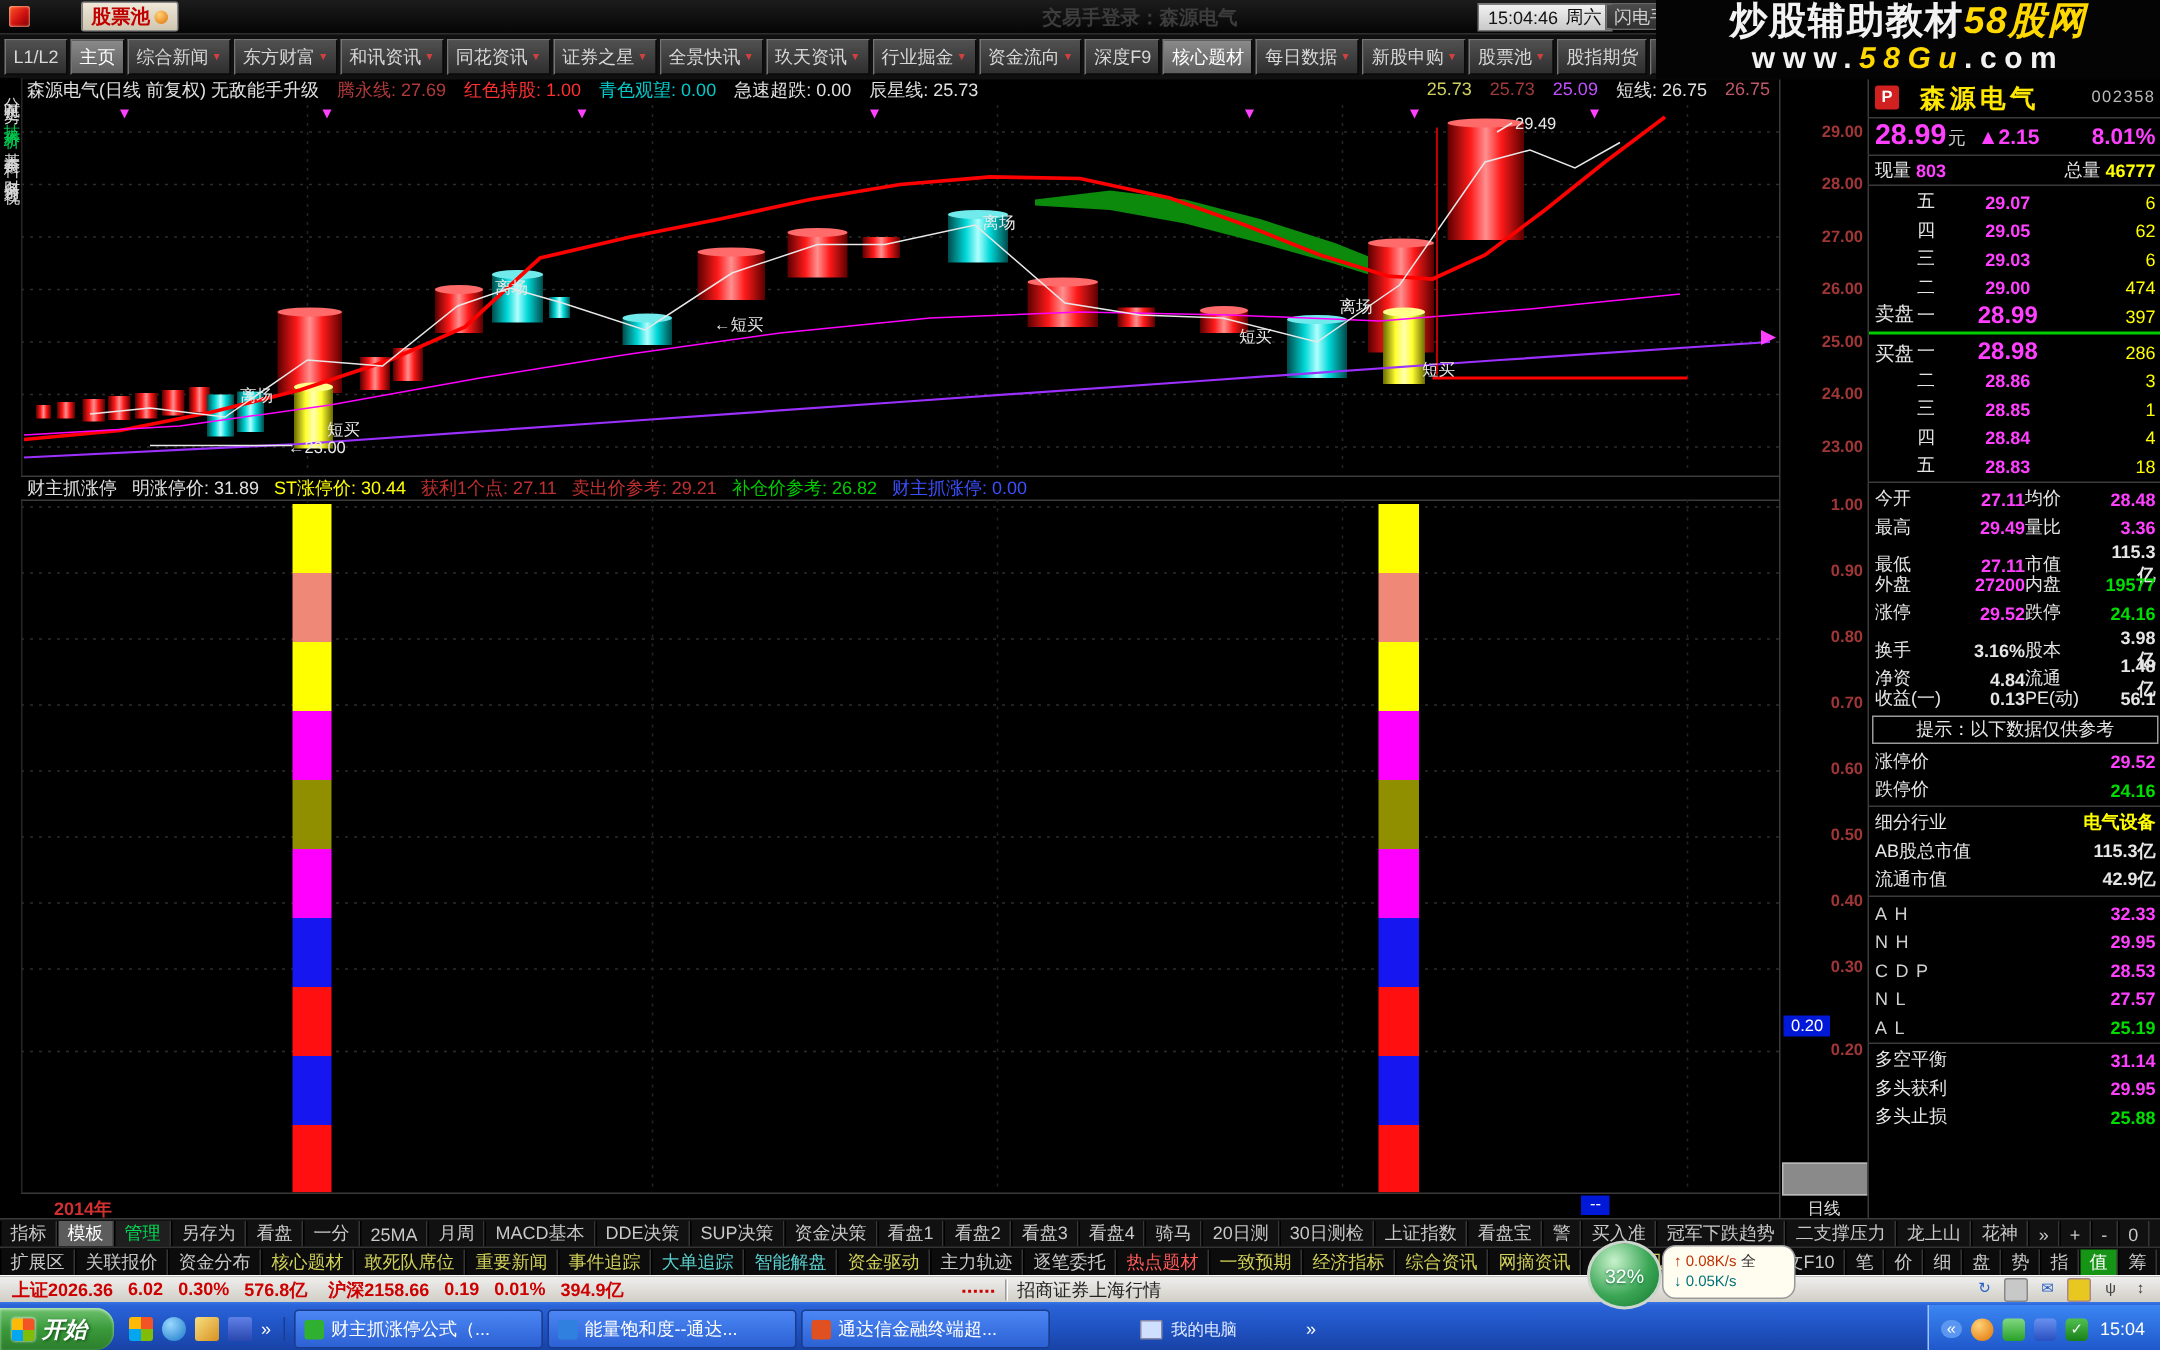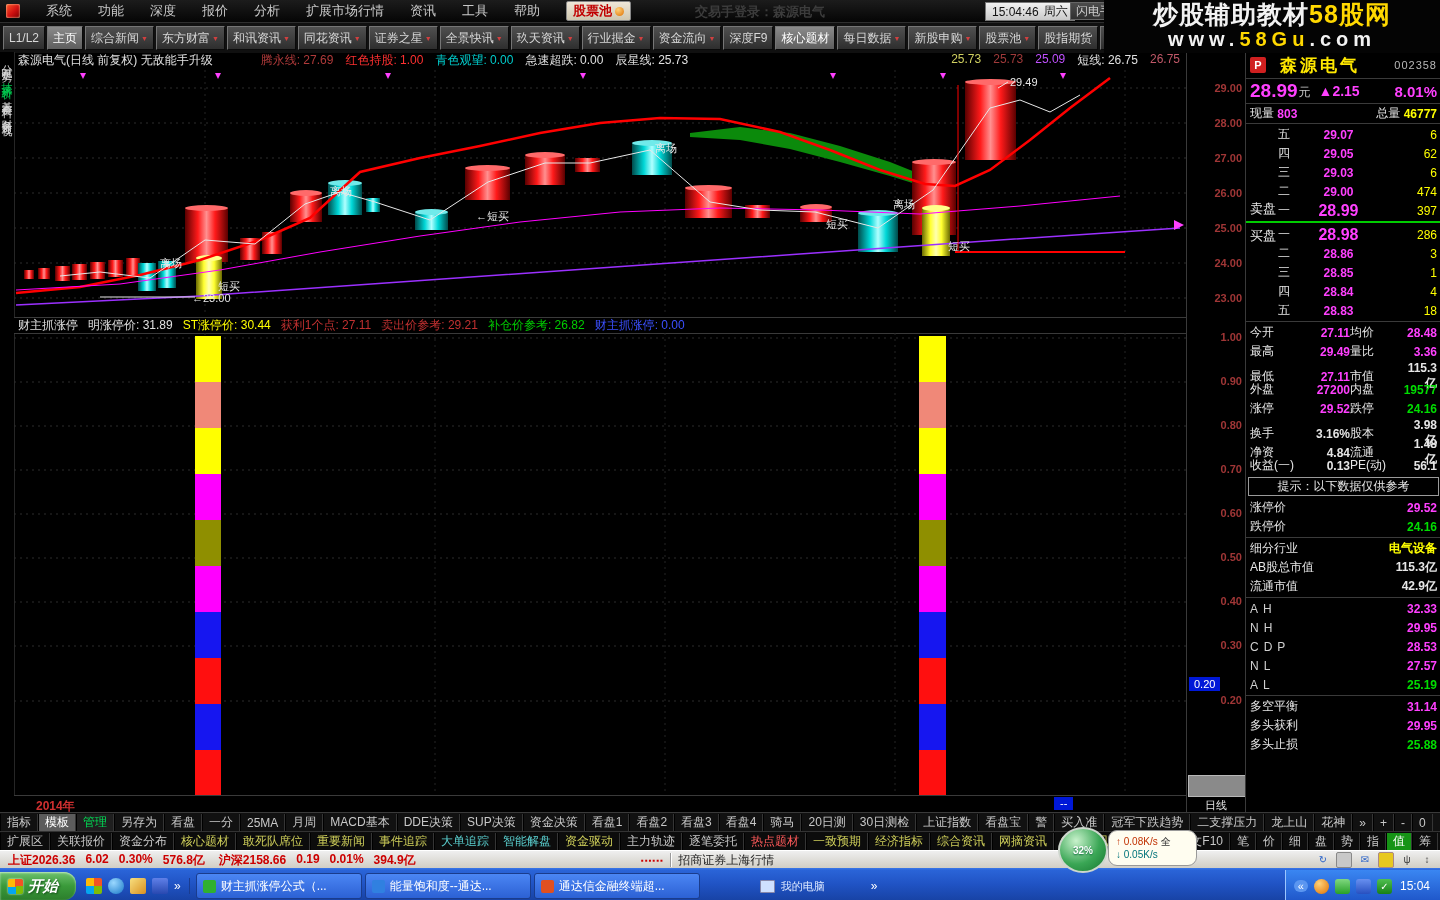--- a/index.html
+++ b/index.html
@@ -20,21 +20,21 @@
 
 #toolbar{position:absolute;left:0;top:22px;width:1440px;height:30px;background:#101010;border-top:1px solid #2e2e2e;overflow:hidden;}
 #toolbar-items{display:flex;align-items:center;height:30px;padding-left:2px;}
 .tbtn{height:22px;margin:0 1px;padding:0 5px;background:linear-gradient(#505050,#2e2e2e);border:1px solid #0a0a0a;border-top-color:#757575;border-left-color:#757575;color:#d8d8d8;font-size:12px;display:flex;align-items:center;gap:2px;white-space:nowrap;}
 .tbtn.active{background:linear-gradient(#8a8a8a,#5e5e5e);color:#fff;}
 .tbtn .dd{color:#d04040;font-size:7px;line-height:7px;}
 
 #branding{position:absolute;right:0;top:0;width:336px;height:52px;background:#040404;z-index:6;padding-top:1px;}
 #branding .l1{font-size:25px;font-weight:bold;letter-spacing:1px;text-align:center;line-height:26px;}
 #branding .l2{font-size:20px;font-weight:bold;letter-spacing:5px;text-align:center;line-height:24px;}
-.wht{color:#f2f2f2;} .ylw{color:#ffd800;}
+.wht{color:#f2f2f2;} .ylw{color:#ffd800;font-style:italic;}
 
 #left-strip{position:absolute;left:0;top:52px;width:14px;height:760px;background:#000;border-right:1px solid #262626;display:flex;flex-direction:column;gap:10px;padding-top:4px;}
 .ltab{writing-mode:vertical-rl;text-orientation:upright;font-size:11px;color:#d8d8d8;letter-spacing:2px;margin-left:1px;}
 .ltab.active{color:#00c74e;}
 
 #chart-header{position:absolute;left:14px;top:52px;width:1172px;height:17px;display:flex;align-items:center;font-size:12px;}
 #ch-left{display:flex;gap:12px;padding-left:4px;white-space:nowrap;}
 #ch-right{position:absolute;right:6px;display:flex;gap:12px;white-space:nowrap;}
 #main-svg{position:absolute;left:14px;top:70px;}
 #ind2{position:absolute;left:14px;top:317px;width:1172px;height:15px;background:#000;border-top:1px solid #3a3a3a;border-bottom:1px solid #3a3a3a;display:flex;align-items:center;gap:10px;font-size:12px;padding-left:4px;white-space:nowrap;overflow:hidden;}
@@ -85,21 +85,21 @@
 
 #tabs1{position:absolute;left:0;top:812px;width:1440px;height:19px;background:#111;border-top:1px solid #3a3a3a;display:flex;align-items:center;overflow:hidden;}
 #tabs2{position:absolute;left:0;top:831px;width:1440px;height:19px;background:#0c0c0c;border-top:1px solid #333;display:flex;align-items:center;}
 .t1i{height:17px;display:flex;align-items:center;padding:0 6px;border-right:1px solid #353535;border-left:1px solid #000;color:#c8c8c8;font-size:12px;white-space:nowrap;}
 .t1i.pressed{background:#5c5c5c;color:#fff;}
 .t1i.green{color:#00dd55;background:#1f1f1f;}
 .t1i.greenbg{background:#169416;color:#fff;}
 #tabs2-left{display:flex;align-items:center;height:19px;justify-content:flex-end;}
 #tabs2-right{position:absolute;right:2px;display:flex;align-items:center;height:19px;}
 
-#net-sphere{position:absolute;left:1058px;top:827px;width:46px;height:42px;border-radius:50%;background:radial-gradient(circle at 35% 28%,#c8f2cc,#3aa655 55%,#15762e 100%);border:2px solid #cdd6cd;z-index:22;color:#fff;font-weight:bold;font-size:10px;display:flex;align-items:center;justify-content:center;text-shadow:0 1px 2px #063;}
+#net-sphere{position:absolute;left:1058px;top:827px;width:46px;height:42px;border-radius:50%;background:radial-gradient(circle at 35% 28%,#c8f2cc,#3aa655 55%,#15762e 100%);border:2px solid #cdd6cd;z-index:22;color:#fff;font-weight:normal;font-size:13px;display:flex;align-items:center;justify-content:center;text-shadow:0 1px 2px #063;}
 #net-bubble{position:absolute;left:1108px;top:830px;width:80px;height:34px;background:#fffdf0;border:1px solid #999;border-radius:9px;z-index:21;font-size:10px;display:flex;flex-direction:column;justify-content:center;padding-left:7px;line-height:13px;}
 #net-bubble .up{color:#c03000;}
 #net-bubble .dn{color:#00737a;}
 #net-bubble .ex{color:#333;margin-left:3px;}
 
 #statusbar{position:absolute;left:0;top:850px;width:1440px;height:18px;background:linear-gradient(#efefef,#cfccc2);border-top:1px solid #fff;display:flex;align-items:center;font-size:12px;}
 #sb-indices{display:flex;align-items:center;gap:14px;padding:0 8px;color:#cc0000;font-weight:bold;white-space:nowrap;}
 .sb-bars{color:#cc0000;font-size:8px;letter-spacing:1px;}
 .sb-sep{width:0;height:14px;border-left:1px solid #9a9a9a;border-right:1px solid #fff;margin:0 6px;}
 #sb-broker{color:#222;}
@@ -126,31 +126,20 @@
 #clock{color:#fff;font-size:12px;margin-left:2px;}
 svg text{font-family:"Liberation Sans","DejaVu Sans",sans-serif;}
 </style>
 </head>
 <body>
 
 <div id="root">
 
   <div id="titlebar">
     <div id="app-icon"></div>
-    <div id="menu-items">
-        <div class="menu">系统</div>
-        <div class="menu">功能</div>
-        <div class="menu">深度</div>
-        <div class="menu">报价</div>
-        <div class="menu">分析</div>
-        <div class="menu">扩展市场行情</div>
-        <div class="menu">资讯</div>
-        <div class="menu">工具</div>
-        <div class="menu">帮助</div>
-      </div>
     <div id="stockpool-tab">
       <span class="lbl">股票池</span>
       <span class="sp-dot"></span>
     </div>
     <div id="title-center">交易手登录：森源电气</div>
     <div id="time-box">
       <span>15:04:46</span>
       <span>周六</span>
     </div>
     <div id="tb-right">
@@ -250,21 +239,21 @@
   <div id="left-strip">
       <div class="ltab">分时走势</div>
       <div class="ltab active">技术分析</div>
       <div class="ltab">基本资料</div>
       <div class="ltab">财务透视</div>
     </div>
 
   <div id="chart-header">
     <div id="ch-left">
         <span style="color: rgb(224, 224, 224);">森源电气(日线 前复权) 无敌能手升级</span>
-        <span style="color: rgb(176, 58, 58); margin-left: 36px;">腾永线: 27.69</span>
+        <span style="color: rgb(176, 58, 58);">腾永线: 27.69</span>
         <span style="color: rgb(255, 48, 48);">红色持股: 1.00</span>
         <span style="color: rgb(0, 204, 204);">青色观望: 0.00</span>
         <span style="color: rgb(224, 224, 224);">急速超跌: 0.00</span>
         <span style="color: rgb(224, 224, 224);">辰星线: 25.73</span>
       </div>
       <div id="ch-right">
         <span style="color: rgb(207, 207, 96);">25.73</span>
         <span style="color: rgb(160, 58, 58);">25.73</span>
         <span style="color: rgb(192, 80, 255);">25.09</span>
         <span style="color: rgb(224, 224, 224);">短线: 26.75</span>

